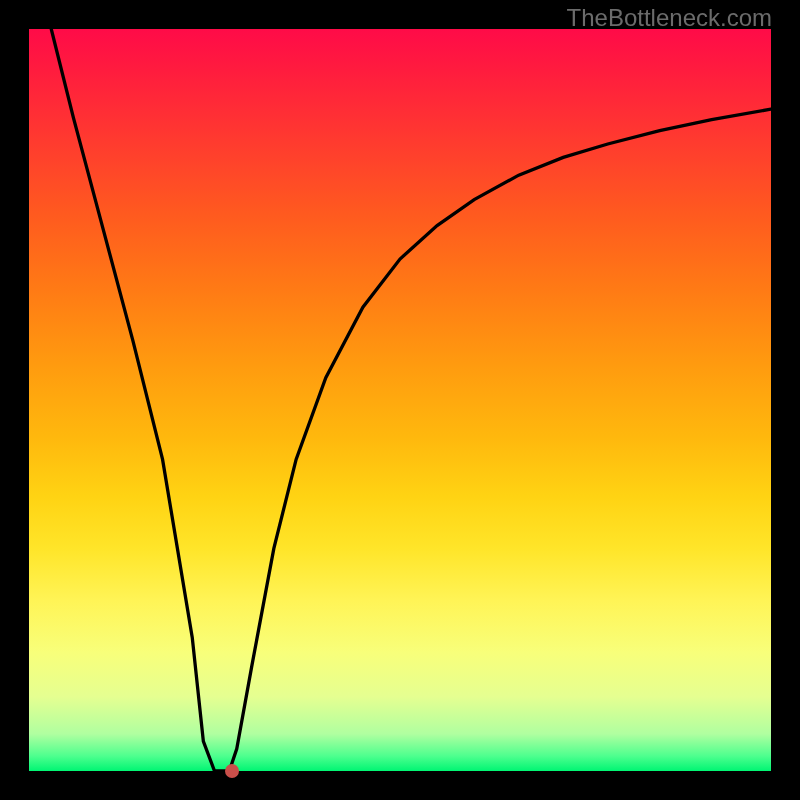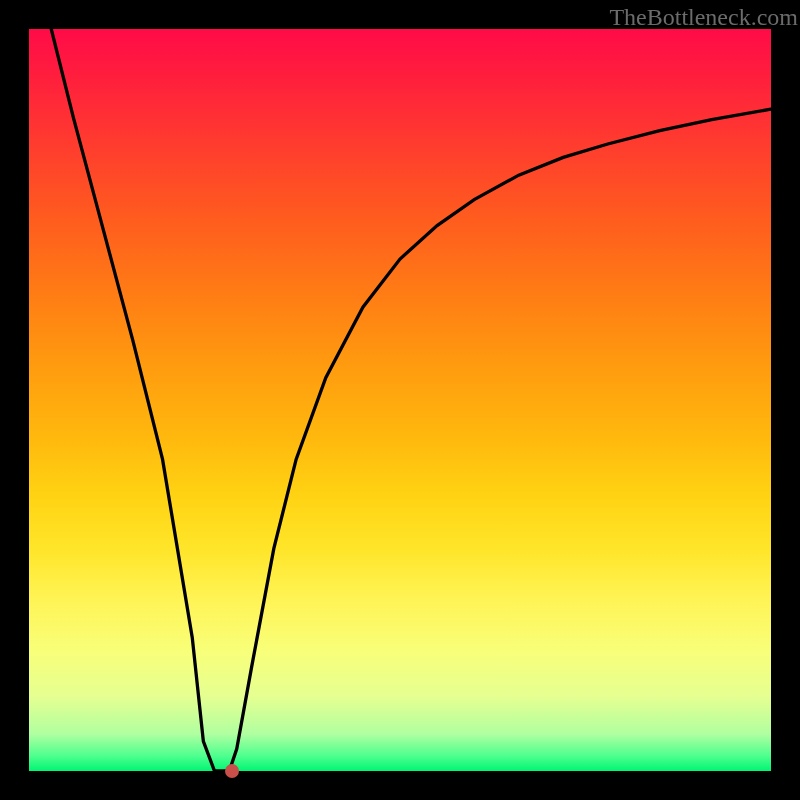--- a/index.html
+++ b/index.html
@@ -11,25 +11,25 @@
   .chart-container {
     position: relative;
     width: 800px;
     height: 800px;
     background: #000000;
     overflow: hidden;
   }
   .watermark {
     position: absolute;
     top: 4px;
-    right: 2px;
+    right: 28px;
     font-size: 24px;
     font-weight: 500;
     color: #6b6b6b;
-    font-family: Liberation Serif, serif;
+    font-family: Liberation Sans, sans-serif;
     letter-spacing: 0px;
     z-index: 5;
   }
   .plot-area {
     position: absolute;
     left: 29px;
     top: 29px;
     width: 742px;
     height: 742px;
     background: linear-gradient(to bottom,

